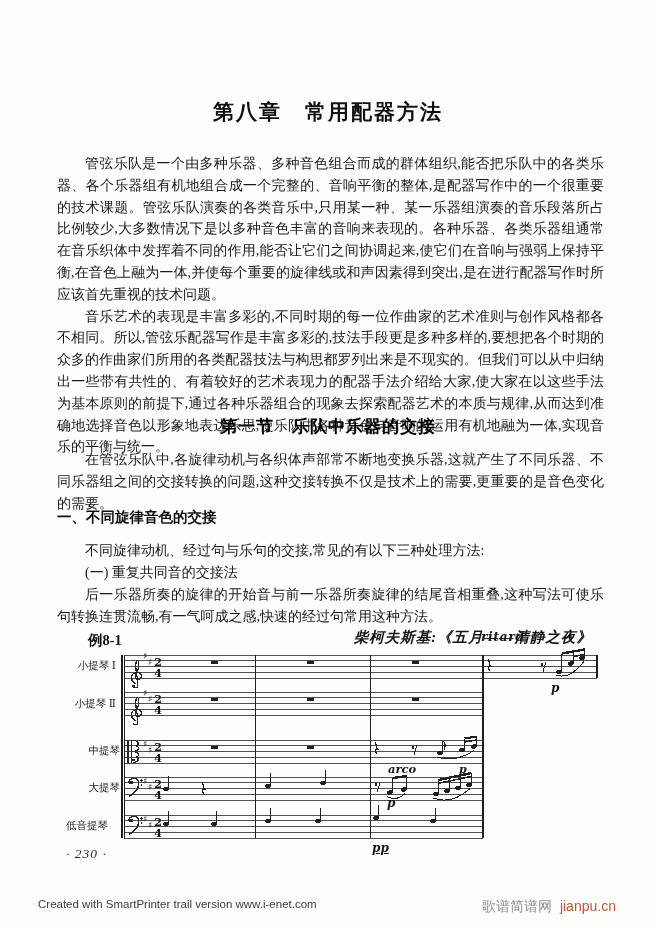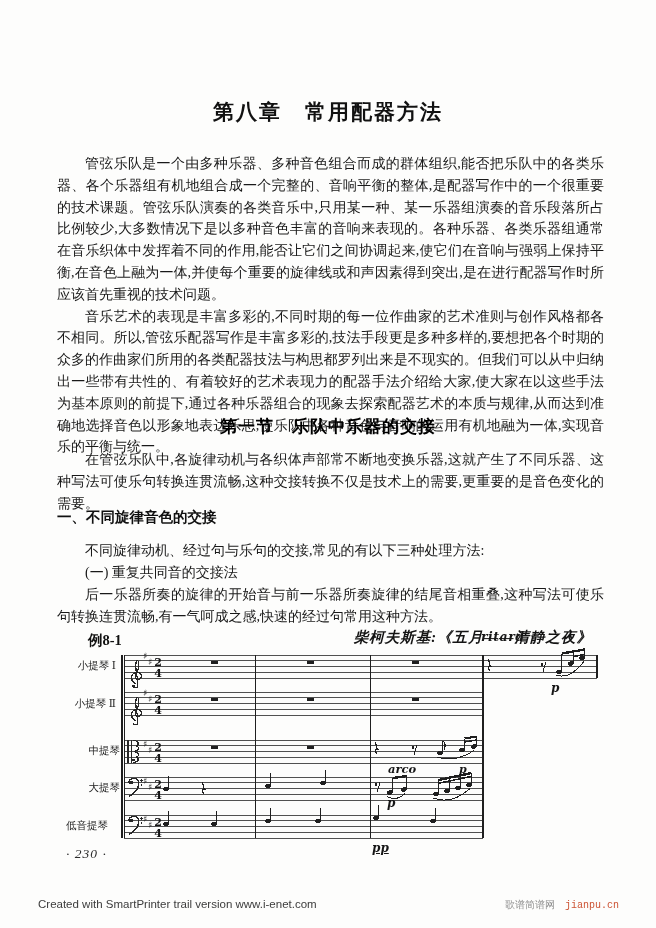--- a/index.html
+++ b/index.html
@@ -45,41 +45,41 @@
   #tech-arco    { top:762px; left:388px; font-size:11.5px; }
   #dyn-vln1-p   { top:681px; left:551px; font-size:12px; }
   #dyn-viola-p  { top:763px; left:459px; font-size:11px; }
   #dyn-cello-p  { top:796px; left:387px; font-size:12px; }
   #dyn-bass-pp  { top:841px; left:372px; font-size:12px;text-decoration:underline; }
 
   .page-number { position:absolute; top:846px; left:66px; font-style:italic; font-size:13.5px; color:#2a2a2a; letter-spacing:1px; }
 
   .footer-left { position:absolute; top:898px; left:38px; font-family:"Liberation Sans","DejaVu Sans",sans-serif;
     font-size:11.5px; color:#3c3c3c; }
-  .footer-right { position:absolute; top:898px; left:505px; font-family:Liberation Mono, monospace; font-size:10px; }
+  .footer-right { position:absolute; top:898px; left:482px; font-family:Liberation Sans, sans-serif; font-size:14px; }
   .footer-site { color:#8f8f8f; }
   .footer-link { color:#cc5232; margin-left:4px; }
 
   svg line, svg path { vector-effect:non-scaling-stroke; }
 </style>
 </head>
 <body>
 
 <div class="page">
 
   <div class="chapter-title">第八章　常用配器方法</div>
 
   <div class="bodytext" id="flow1">
     <div class="p-block">管弦乐队是一个由多种乐器、多种音色组合而成的群体组织,能否把乐队中的各类乐器、各个乐器组有机地组合成一个完整的、音响平衡的整体,是配器写作中的一个很重要的技术课题。管弦乐队演奏的各类音乐中,只用某一种、某一乐器组演奏的音乐段落所占比例较少,大多数情况下是以多种音色丰富的音响来表现的。各种乐器、各类乐器组通常在音乐织体中发挥着不同的作用,能否让它们之间协调起来,使它们在音响与强弱上保持平衡,在音色上融为一体,并使每个重要的旋律线或和声因素得到突出,是在进行配器写作时所应该首先重视的技术问题。</div>
     <div class="p-block">音乐艺术的表现是丰富多彩的,不同时期的每一位作曲家的艺术准则与创作风格都各不相同。所以,管弦乐配器写作是丰富多彩的,技法手段更是多种多样的,要想把各个时期的众多的作曲家们所用的各类配器技法与构思都罗列出来是不现实的。但我们可以从中归纳出一些带有共性的、有着较好的艺术表现力的配器手法介绍给大家,使大家在以这些手法为基本原则的前提下,通过各种乐器组合的现象去探索配器艺术的本质与规律,从而达到准确地选择音色以形象地表达乐思,使乐队中各种音色与音响的运用有机地融为一体,实现音乐的平衡与统一。</div>
   </div>
 
   <div class="section-title">第一节　乐队中乐器的交接</div>
 
-  <div class="bodytext p-block" id="section-intro">在管弦乐队中,各旋律动机与各织体声部常不断地变换乐器,这就产生了不同乐器、这种写法可使乐句转换连贯流畅,这种交接转换不仅是技术上的需要,更重要的是音色变化的需要。</div>
+  <div class="bodytext p-block" id="section-intro">在管弦乐队中,各旋律动机与各织体声部常不断地变换乐器,这就产生了不同乐器、不同乐器组之间的交接转换的问题,这种交接转换不仅是技术上的需要,更重要的是音色变化的需要。</div>
 
   <div class="subheading">一、不同旋律音色的交接</div>
 
   <div class="bodytext p-block" id="method-intro">不同旋律动机、经过句与乐句的交接,常见的有以下三种处理方法:</div>
   <div class="bodytext p-block" id="method-desc">后一乐器所奏的旋律的开始音与前一乐器所奏旋律的结尾音相重叠,这种写法可使乐句转换连贯流畅,有一气呵成之感,快速的经过句常用这种方法。</div>
   <div class="bodytext p-block" id="method-item">(一) 重复共同音的交接法</div>
 
   <div class="example-label">例8-1</div>
   <div class="example-attr">柴柯夫斯基:《五月——清静之夜》</div>
 

